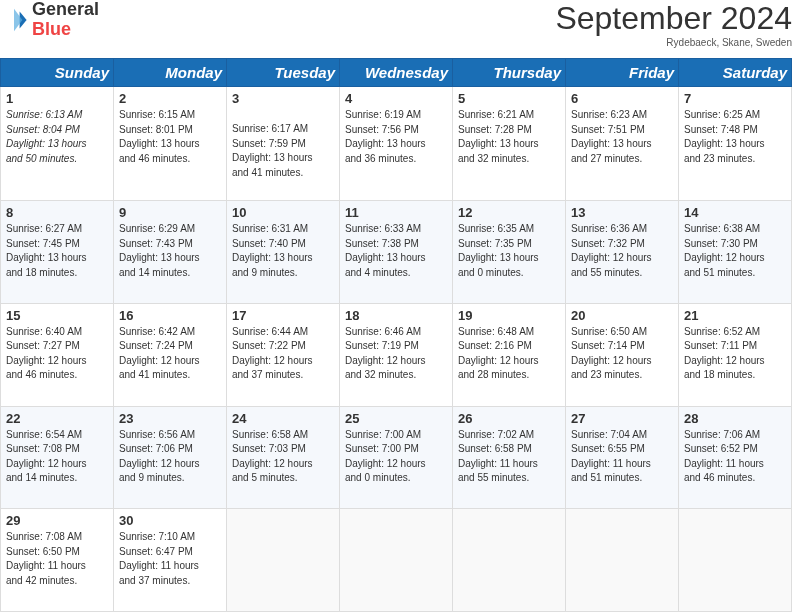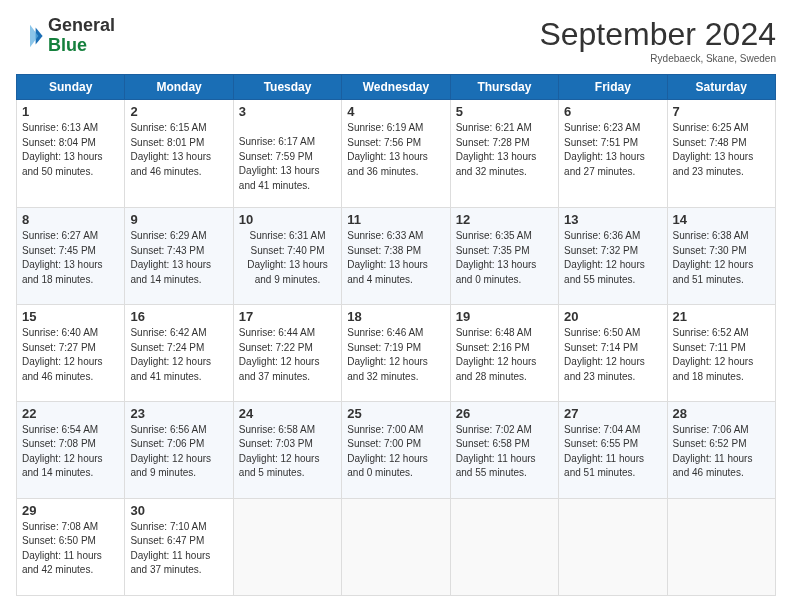--- a/index.html
+++ b/index.html
@@ -6,42 +6,41 @@
     body {
       width: 792px;
       height: 612px;
       font-family: Arial, sans-serif;
       background: #fff;
       overflow: hidden;
     }
     .page {
       width: 792px;
       height: 612px;
-      padding: 16px;
       display: flex;
       flex-direction: column;
     }
     .header {
       display: flex;
       justify-content: space-between;
       align-items: flex-start;
       margin-bottom: 10px;
     }
     .logo {
       display: flex;
       align-items: center;
       gap: 4px;
     }
     .logo-text {
       font-size: 18px;
       font-weight: bold;
       line-height: 1.1;
     }
     .logo-general { color: #333; }
-    .logo-blue { color: #15803d; }
+    .logo-blue { color: #ef4444; }
     .logo-icon {
       width: 28px;
       height: 28px;
     }
     .title-block {
       text-align: right;
     }
     .month-title {
       font-size: 32px;
       font-weight: normal;
@@ -55,24 +54,25 @@
       flex: 1;
       border: 1px solid #ccc;
       border-collapse: collapse;
       width: 100%;
       table-layout: fixed;
     }
     .calendar th {
       background: #1a6eb5;
       color: #fff;
       padding: 5px 4px;
-      font-size: 12px;
+      font-size: 15px;
       font-weight: bold;
-      text-align: center;
+      text-align: right;
       border: 1px solid #1a5fa0;
+      font-style: italic;
     }
     .calendar td {
       vertical-align: top;
       padding: 4px 5px;
       font-size: 10px;
       color: #333;
       border: 1px solid #ddd;
       background: #fff;
       height: 88px;
       width: calc(100% / 7);
@@ -127,21 +127,21 @@
           <th>Wednesday</th>
           <th>Thursday</th>
           <th>Friday</th>
           <th>Saturday</th>
         </tr>
     </thead>
     <tbody id="calendar-body">
     <tr>
           <td>
             <span class="day-num">1</span>
-            <div class="cell-text" style="white-space: pre-wrap;">Sunrise: 6:13 AM
+            <div class="cell-text" style="white-space: pre-wrap; font-style: italic;">Sunrise: 6:13 AM
 Sunset: 8:04 PM
 Daylight: 13 hours
 and 50 minutes.</div>
           </td>
           <td>
             <span class="day-num">2</span>
             <div class="cell-text" style="white-space: pre-wrap;">Sunrise: 6:15 AM
 Sunset: 8:01 PM
 Daylight: 13 hours
 and 46 minutes.</div>
@@ -192,21 +192,21 @@
           </td>
           <td>
             <span class="day-num">9</span>
             <div class="cell-text" style="white-space: pre-wrap;">Sunrise: 6:29 AM
 Sunset: 7:43 PM
 Daylight: 13 hours
 and 14 minutes.</div>
           </td>
           <td>
             <span class="day-num">10</span>
-            <div class="cell-text" style="white-space: pre-wrap; text-align: center;">Sunrise: 6:31 AM
+            <div class="cell-text" style="white-space: pre-wrap;">Sunrise: 6:31 AM
 Sunset: 7:40 PM
 Daylight: 13 hours
 and 9 minutes.</div>
           </td>
           <td>
             <span class="day-num">11</span>
             <div class="cell-text" style="white-space: pre-wrap;">Sunrise: 6:33 AM
 Sunset: 7:38 PM
 Daylight: 13 hours
 and 4 minutes.</div>

